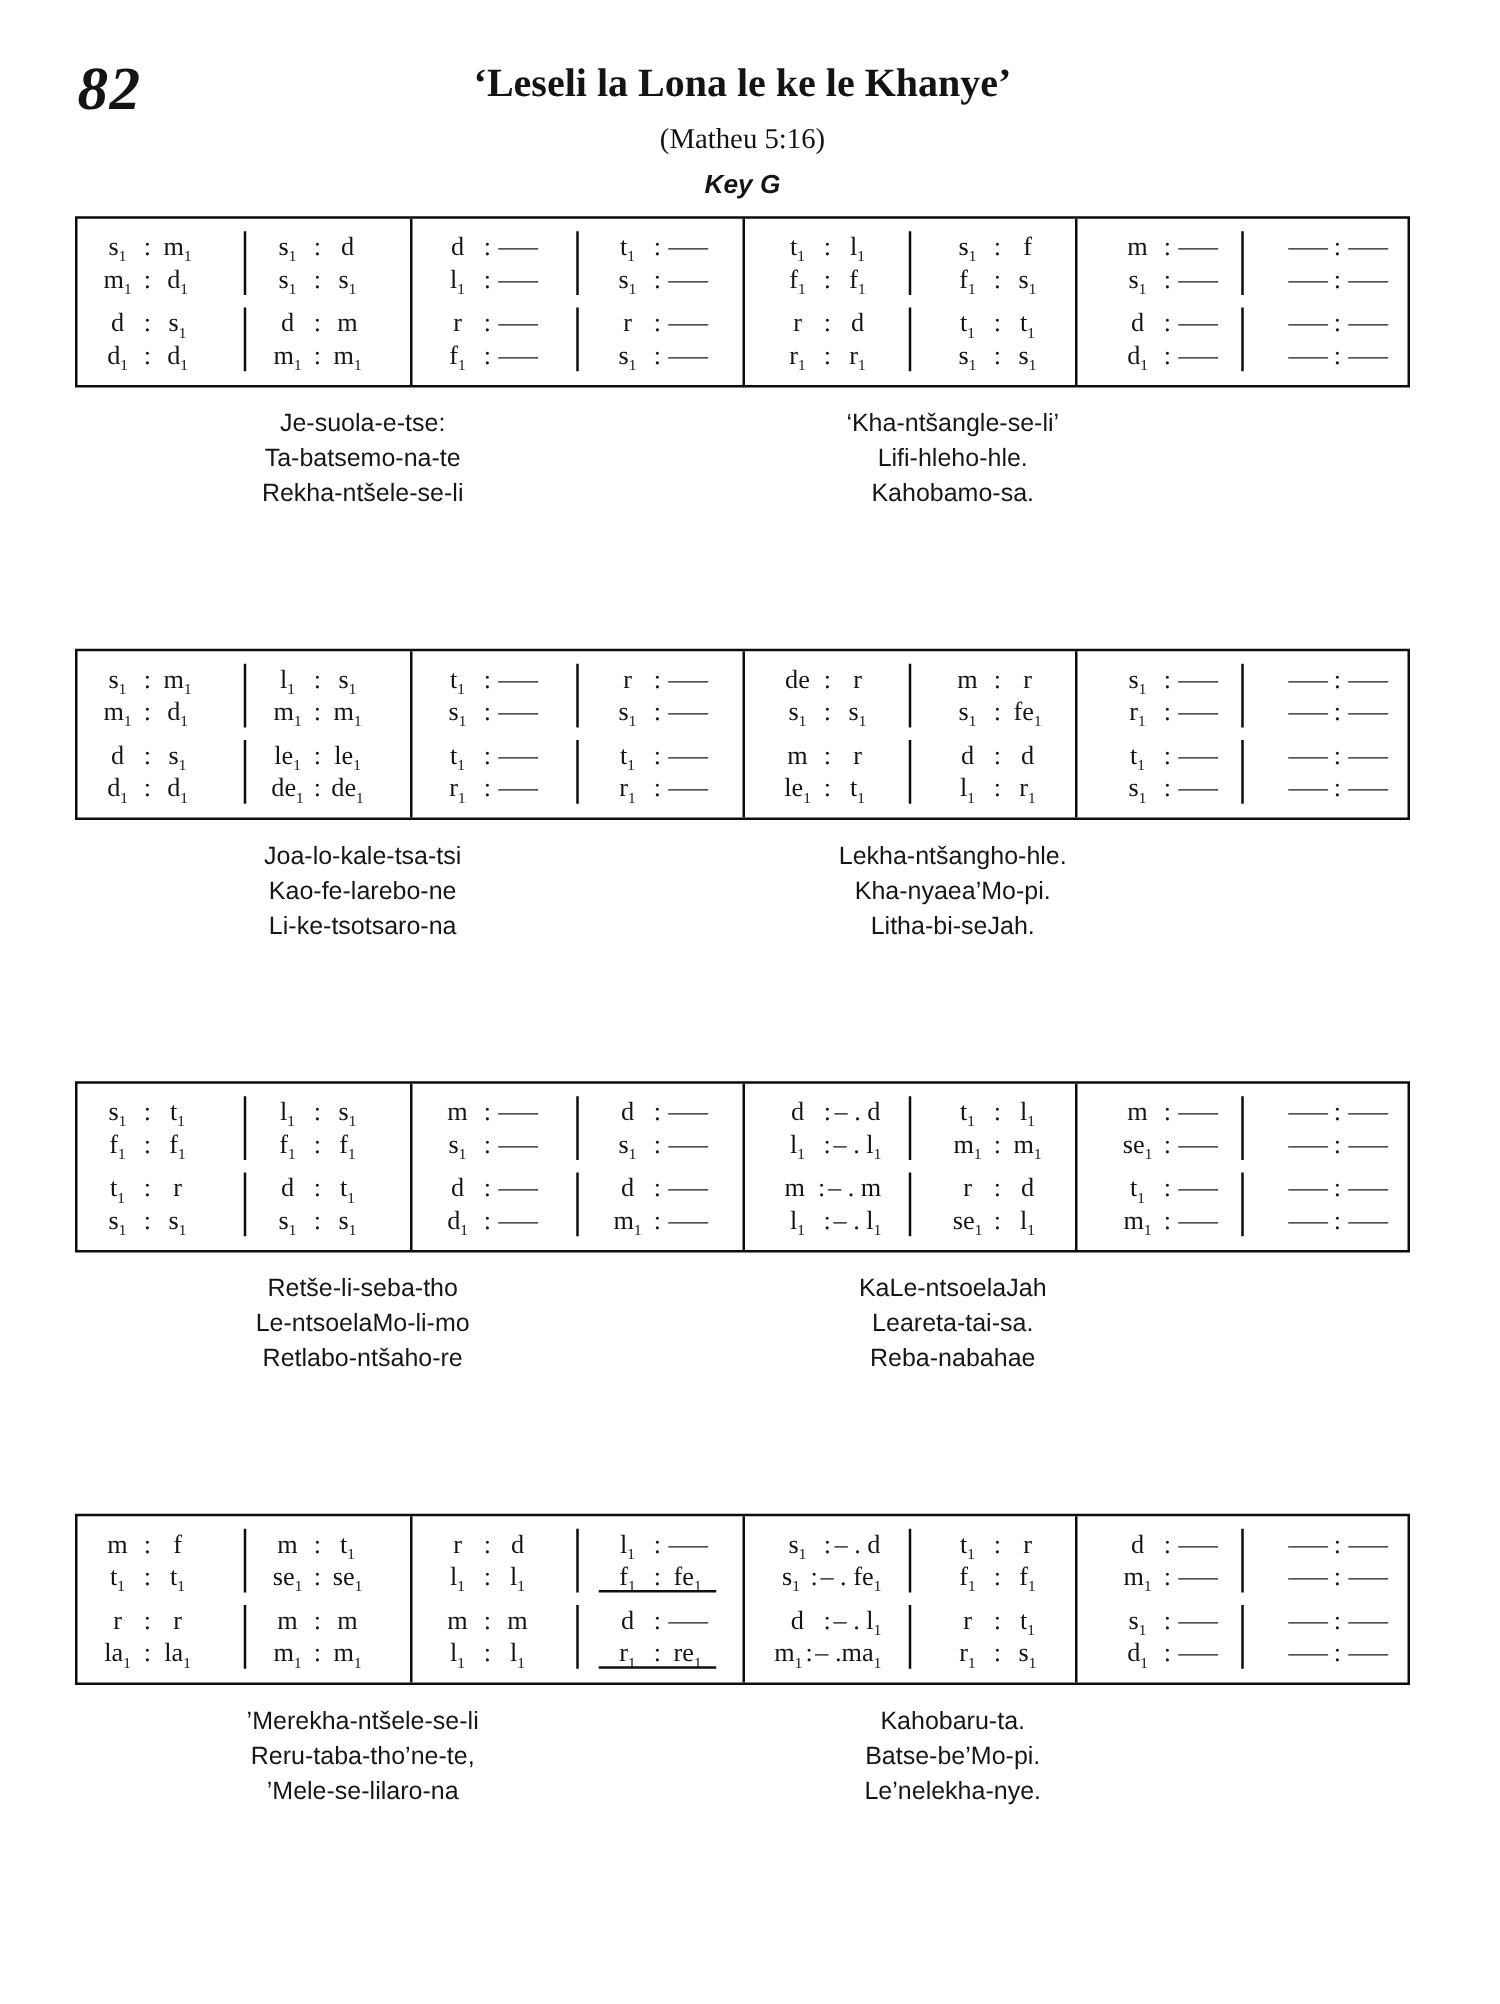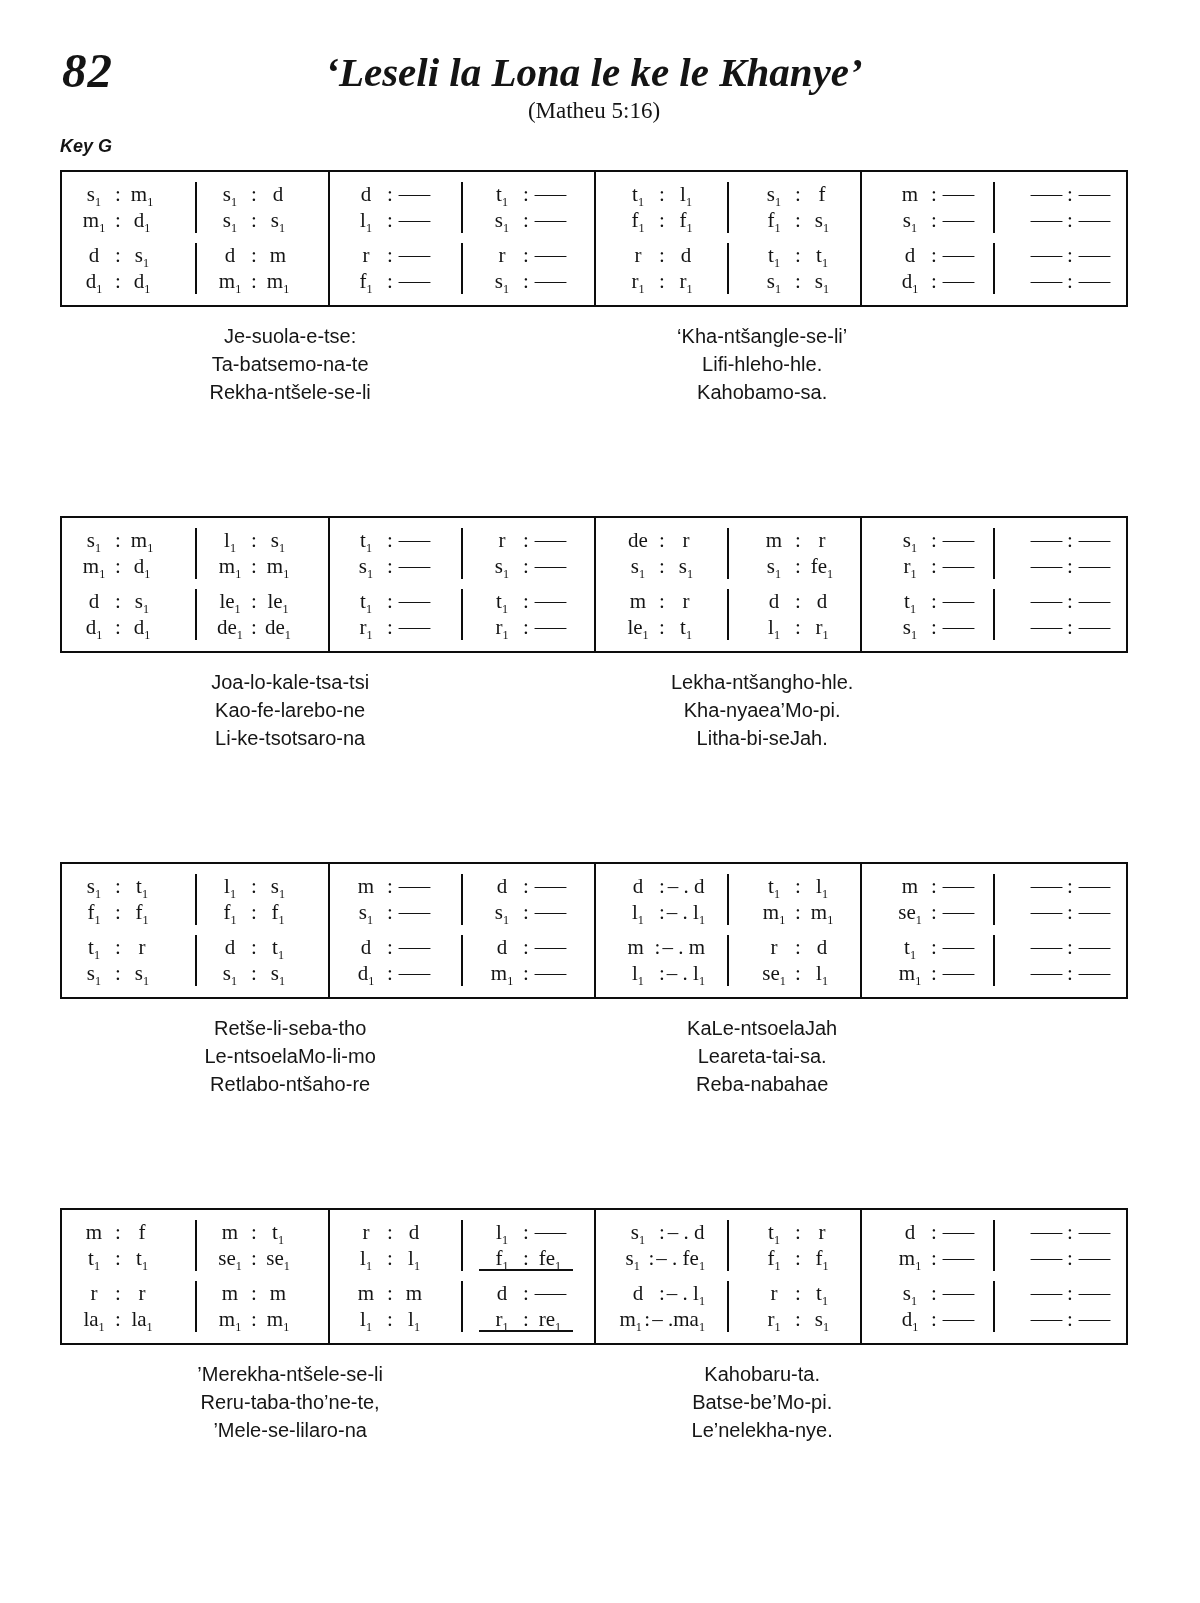--- a/index.html
+++ b/index.html
@@ -13,28 +13,28 @@
   }
   
   .header { position:relative; text-align:center; }
   .page-number {
     position:absolute; left:2px; top:8px;
     font-family:"Liberation Serif", serif;
     font-style:italic; font-weight:bold; font-size:49px; letter-spacing:1px;
   }
   .title {
     font-family:"Liberation Serif", serif;
-    font-style:italic; font-weight:bold; font-size:41px;
+    font-weight:bold; font-size:32px;
     letter-spacing:0px; padding-top:14px; display:inline-block;
   }
-  .subtitle { font-size:23px; margin-top:2px; font-family:"Liberation Serif", serif; }
+  .subtitle { font-size:23px; margin-top:13px; font-family:"Liberation Serif", serif; }
   .key {
-    text-align:left; margin-top:12px;
+    text-align:center; margin-top:12px;
     font-family:"Liberation Sans", sans-serif;
-    font-style:italic; font-weight:600; font-size:18px;
+    font-style:italic; font-weight:600; font-size:21px;
   }
   
   .system { position:relative; }
   .score {
     position:relative;
     border:2.5px solid #0d0d0d;
     margin-top:13px;
     padding:9px 0 11px 0;
     font-family:"Liberation Serif", serif;
     font-size:21px;

